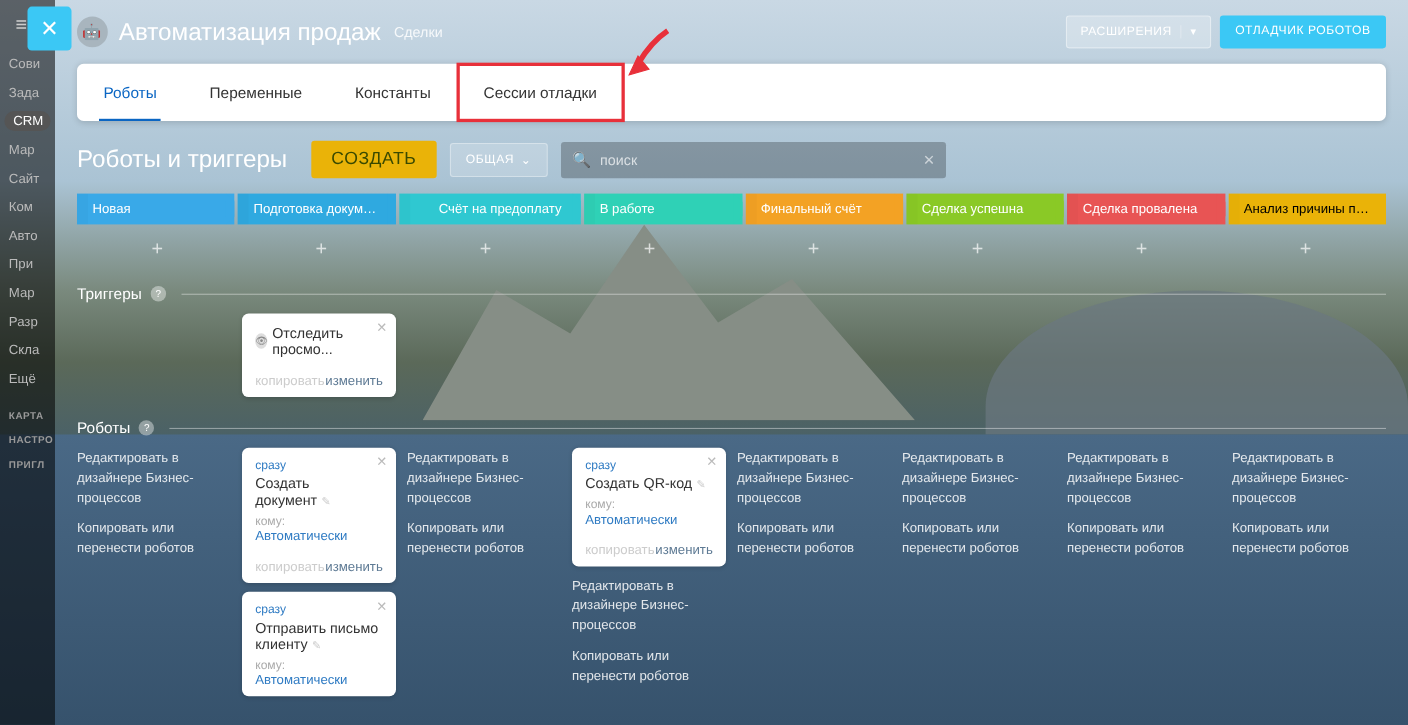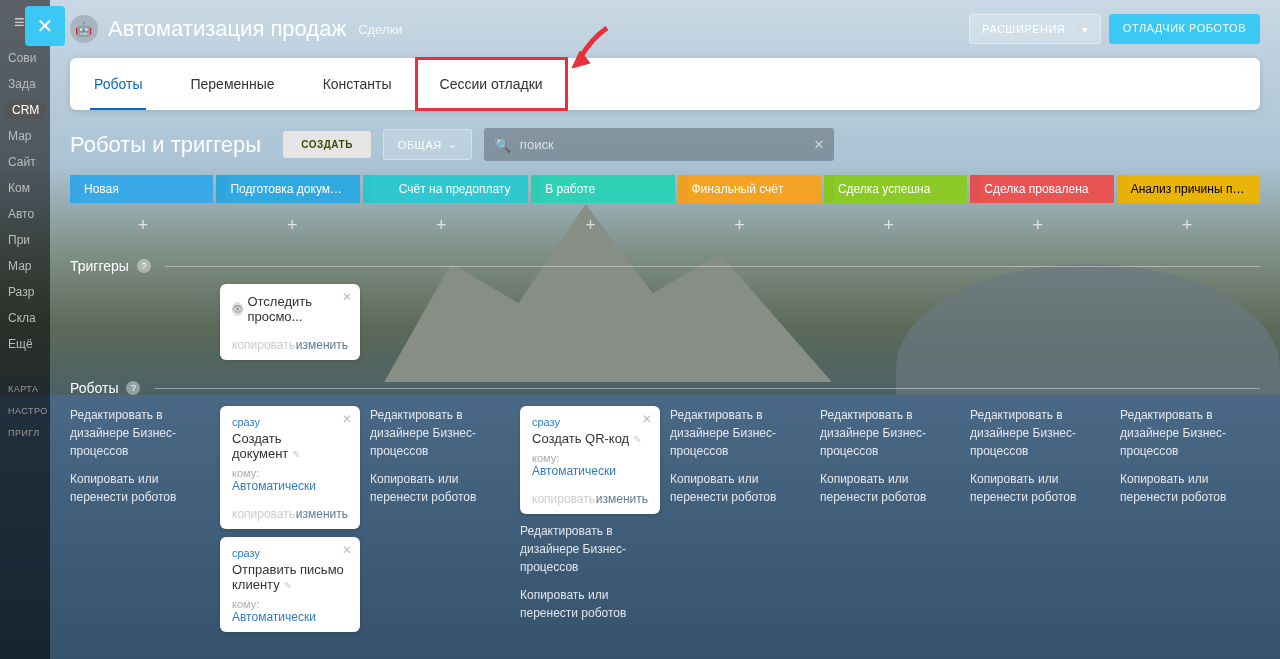--- a/index.html
+++ b/index.html
@@ -6,42 +6,42 @@
 body { font-family: "Helvetica Neue", Arial, sans-serif; width: 1280px; height: 659px; overflow: hidden; position: relative; }
 .bg { position: absolute; inset: 0; background: linear-gradient(to bottom, #c9d8e4 0%, #aac3d4 25%, #7a8a7e 40%, #5b6959 50%, #3b5a74 70%, #2a4a66 100%); }
 .bg .mountain { position:absolute; top:28%; left:30%; width:35%; height:30%; background:#868e86; clip-path:polygon(0% 100%,15% 40%,30% 60%,45% 10%,60% 55%,75% 35%,100% 100%); }
 .bg .hill { position:absolute; top:40%; right:0; width:30%; height:20%; background:#6b7880; border-radius:50% 50% 0 0 / 80% 80% 0 0; opacity:.7;}
 .bg .water { position:absolute; bottom:0; left:0; right:0; height:40%; background:linear-gradient(#4a6986,#36526c);}
 .container { display:flex; position:relative; width:100%; height:100%; }
 .sidebar { width:50px; height:100%; background:rgba(0,0,0,0.55); color:#aab; font-size:12px; padding-top:45px; position:relative; z-index:2; }
 .hamburger { position:absolute; top:12px; left:14px; color:#ccc; font-size:18px; }
 .side-item { padding:6px 8px; color:#bbb; white-space:nowrap; overflow:hidden; cursor:pointer;}
 .side-item.active { background:#555; border-radius:10px; padding:2px 8px; margin:4px; color:#fff;}
-.side-group { margin-top:21px; }
+.side-group { margin-top:10px;font-weight:bold; }
 .side-label { font-size:9px; color:#999; padding:6px 8px; letter-spacing:.5px;}
 .main { flex:1; position:relative; }
 .close-btn { position:absolute; top:6px; left:-25px; width:40px; height:40px; background:#3bc8f5; color:#fff; display:flex; align-items:center; justify-content:center; font-size:20px; border-radius:4px; z-index:5;}
 .topbar { display:flex; align-items:center; padding:14px 20px; color:#fff; position:relative; }
 .app-icon { width:28px; height:28px; background:#a8b5be; border-radius:50%; display:flex; align-items:center; justify-content:center; margin-right:10px; font-size:14px; }
 .title { font-size:22px; font-weight:300; margin-right:12px; color:#fff; }
 .subtitle { font-size:13px; color:rgba(255,255,255,.85); }
 .top-right { margin-left:auto; display:flex; gap:8px; }
 .btn-ext { background:rgba(255,255,255,.25); border:1px solid rgba(255,255,255,.4); color:#fff; padding:8px 12px; border-radius:3px; font-size:11px; letter-spacing:.5px; display:flex; align-items:center;justify-content:space-between; }
 .btn-ext .caret { margin-left:8px; font-size:10px; padding-left:8px; border-left:1px solid rgba(255,255,255,.3);}
 .btn-debug { background:#3bc8f5; color:#fff; padding:8px 14px; border-radius:3px; font-size:11px; letter-spacing:.5px;}
 .tabs { background:#fff; margin:0 20px; border-radius:6px; display:flex; padding:0; box-shadow:0 1px 6px rgba(0,0,0,.15); position:relative; }
 .tab { padding:18px 24px; font-size:14px; color:#333; cursor:pointer; position:relative;}
 .tab.active { color:#0b66c3; }
 .tab.active::after { content:""; position:absolute; bottom:0; left:20px; right:20px; height:2px; background:#0b66c3;}
 .tab.highlighted { outline:3px solid #e8303a; outline-offset:-2px;}
 .arrow-annot { position:absolute; top:-35px; right:-45px; width:50px; height:50px; pointer-events:none;}
 .arrow-annot svg { fill:#e8303a; stroke:#e8303a; }
 .toolbar { display:flex; align-items:center; padding:18px 20px 14px; gap:12px;}
 .section-title { color:#fff; font-size:22px; font-weight:300; margin-right:10px;}
-.btn-create { background:#e5e5e5; color:#3a4a00; padding:8px 18px; border-radius:3px; font-size:10px; font-weight:700; letter-spacing:.5px; }
+.btn-create { background:#eab308; color:#3a4a00; padding:8px 18px; border-radius:3px; font-size:16px; font-weight:400; letter-spacing:.5px; }
 .btn-general { background:rgba(255,255,255,.2); border:1px solid rgba(255,255,255,.35); color:#fff; padding:8px 14px; border-radius:3px; font-size:11px; letter-spacing:.5px; display:flex; align-items:center; gap:6px;}
 .search-wrap { display:flex; align-items:center; background:rgba(0,0,0,.25); border-radius:3px; padding:0 10px; width:350px;}
 .search-wrap input { background:transparent; border:none; color:#fff; padding:9px 8px; font-size:13px; flex:1; outline:none;}
 .search-wrap input::placeholder { color:rgba(255,255,255,.7);}
 .search-icon { color:rgba(255,255,255,.8); font-size:14px;}
 .search-clear { color:rgba(255,255,255,.6); font-size:13px; cursor:pointer;}
 .stages { display:flex; gap:3px; padding:0 20px; }
 .stage { flex:1; min-width:0; color:#fff; font-size:12px; padding:7px 14px; position:relative; white-space:nowrap; overflow:hidden; text-overflow:ellipsis;}
 .stage::after { content:""; position:absolute; right:-8px; top:0; bottom:0; width:16px; background:inherit; clip-path:polygon(0 0,100% 50%,0 100%);}
 .stage::before { content:""; position:absolute; left:0; top:0; bottom:0; width:10px; background:rgba(0,0,0,0.02);}

